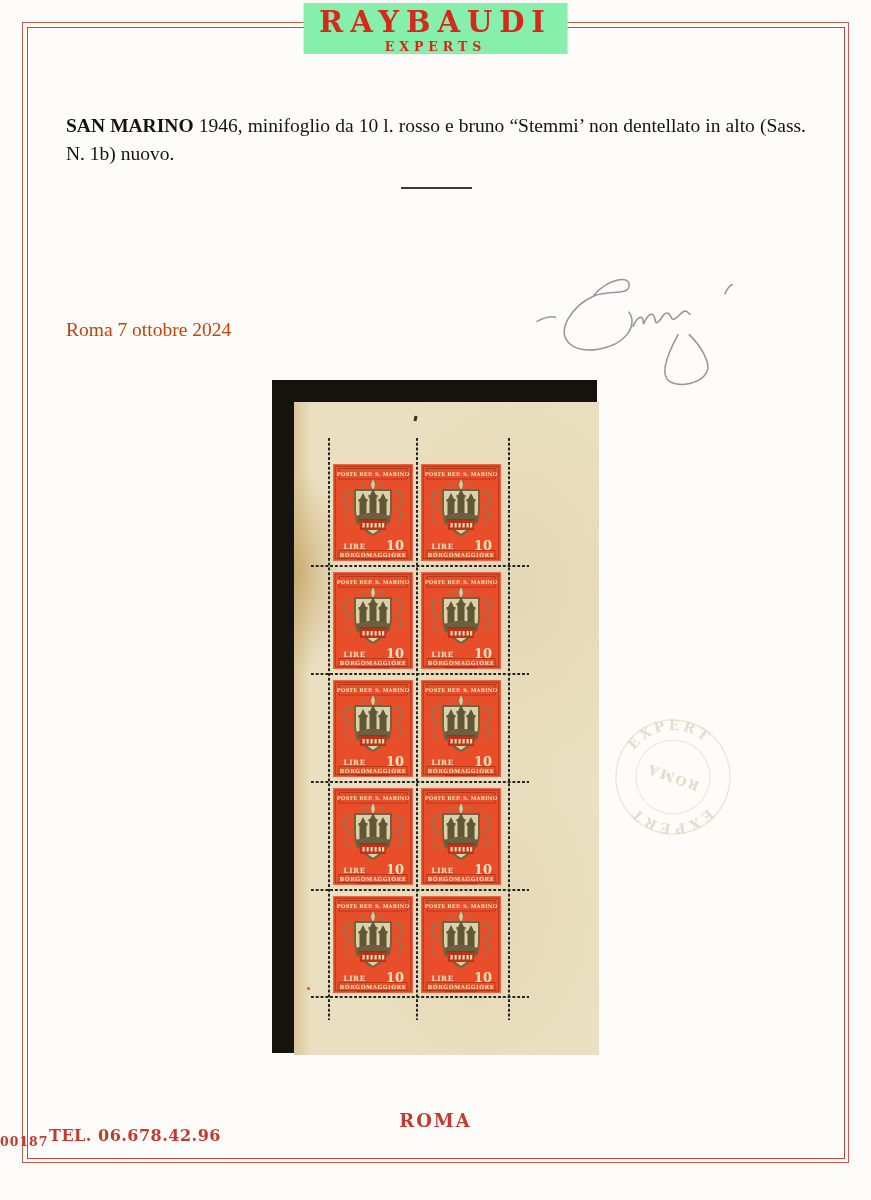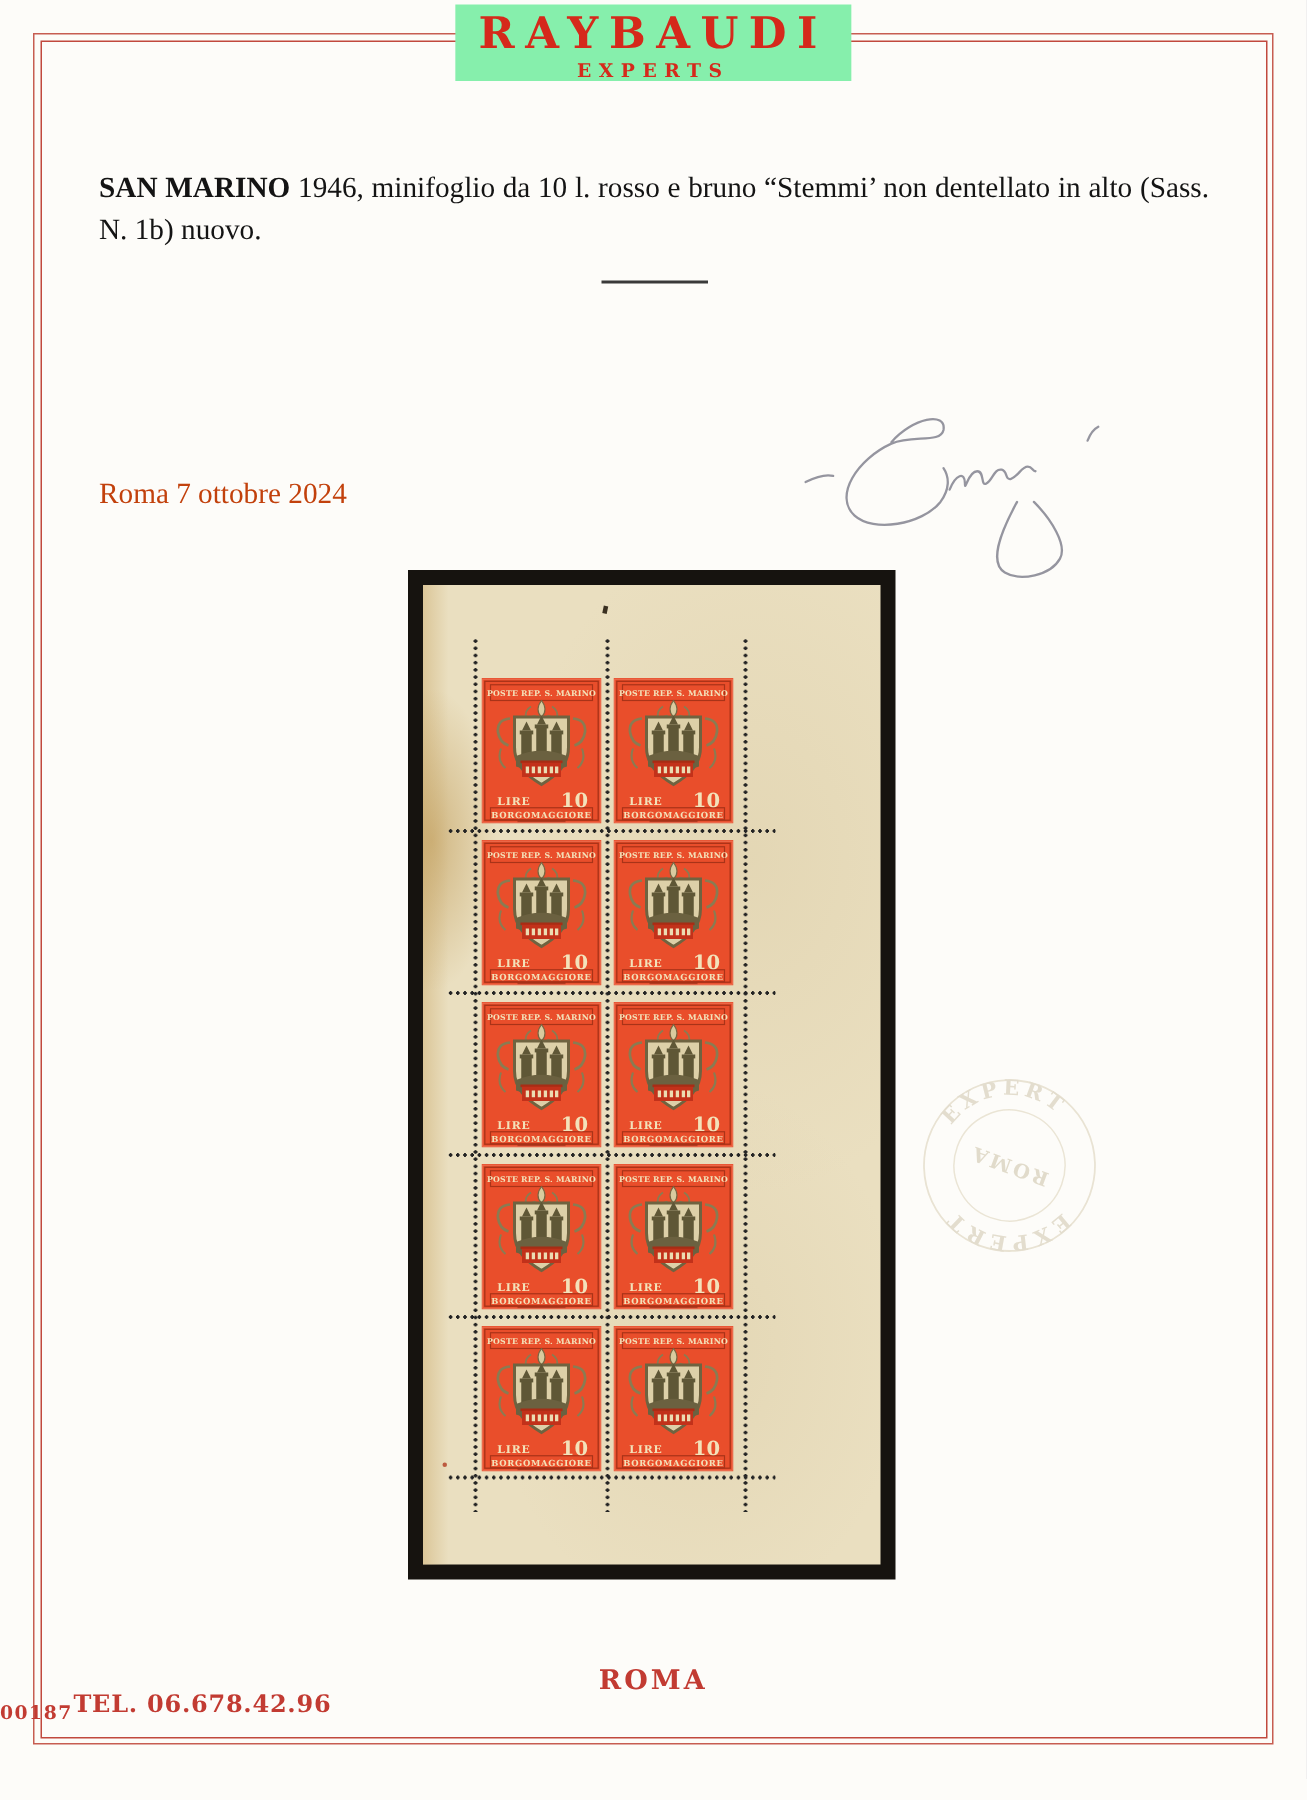--- a/index.html
+++ b/index.html
@@ -39,21 +39,21 @@
   
   .seal{position:absolute; left:596px; top:700px; width:155px; height:155px; z-index:2; opacity:.95;}
   .seal circle{fill:none;}
   .seal-ring-text{font-family:"DejaVu Serif",serif; font-size:14px; letter-spacing:3px;
     fill:#e2dccc; font-weight:700;}
   .seal-center-text{font-family:"DejaVu Serif",serif; font-size:13px; letter-spacing:2px;
     fill:#e0dac9; font-weight:700;}
 
   
   .photo{position:absolute; left:272px; top:380px; width:325px; height:673px;
-    background:#16130f; z-index:2; box-sizing:border-box; padding:10px;}
+    background:#16130f; z-index:2; box-sizing:border-box; padding:22px;}
   .sheet{position:relative; width:305px; height:653px; overflow:hidden;
     background:
       radial-gradient(60px 140px at 6px 170px, rgba(187,148,77,.55), rgba(187,148,77,0) 72%),
       linear-gradient(to right, rgba(196,160,92,.40), rgba(196,160,92,0) 17px),
       radial-gradient(230px 320px at 72% 28%, rgba(205,186,140,.22), rgba(205,186,140,0) 70%),
       radial-gradient(200px 260px at 60% 78%, rgba(198,178,130,.18), rgba(198,178,130,0) 70%),
       #eadfc0;}
   .reg-mark{position:absolute; left:120px; top:14px; width:3px; height:5px;
     background:#3a3020; transform:rotate(12deg);}
   .red-speck{position:absolute; left:13px; top:585px; width:3px; height:3px;

